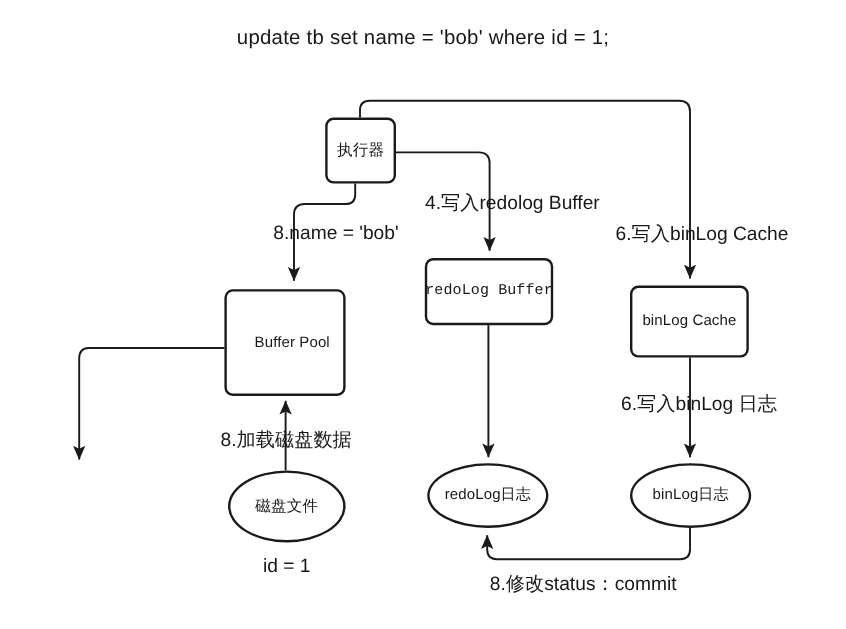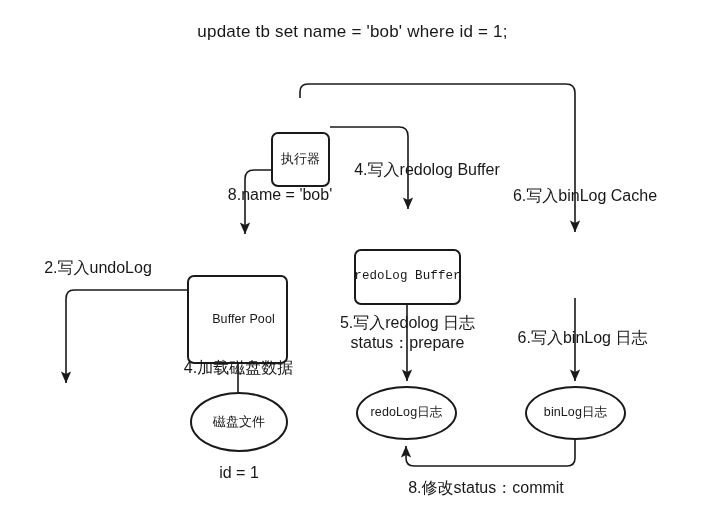--- a/index.html
+++ b/index.html
@@ -31,21 +31,20 @@
     background: #ffffff;
     display: flex;
     align-items: center;
     justify-content: center;
     text-align: center;
     color: #181818;
     z-index: 3;
   }
   .node-rect {
     border-radius: 7px;
-    margin-top: 34px;
   }
   .node-ellipse {
     border-radius: 50% / 50%;
   }
   .node-label {
     font-size: 12.5px;
     line-height: 1.25;
     letter-spacing: 0.1px;
     white-space: nowrap;
   }
@@ -114,44 +113,44 @@
   </div>
 
   <div class="node node-rect" style="left:187px; top:241px; width:101px; height:89px;padding-left:12px;">
     <span class="node-label">Buffer Pool</span>
   </div>
 
   <div class="node node-rect" style="left:354px; top:215px; width:107px; height:56px;font-family:Liberation Mono, monospace;">
     <span class="node-label">redoLog Buffer</span>
   </div>
 
+  <div class="node node-rect" style="left:525px; top:238px; width:99px; height:60px;">
+    <span class="node-label">binLog Cache</span>
+  </div>
 
 
   <div class="node node-ellipse" style="left:190px; top:392px; width:98px; height:60px;">
     <span class="node-label cn">磁盘文件</span>
   </div>
 
   <div class="node node-ellipse" style="left:356px; top:386px; width:101px; height:54px;">
     <span class="node-label">redoLog日志</span>
   </div>
 
   <div class="node node-ellipse" style="left:525px; top:386px; width:101px; height:54px;">
     <span class="node-label">binLog日志</span>
   </div>
 
-  <div class="caption center" style="left:166px; top:358px; width:145px;">4.加载磁盘数据</div>
+  <div class="caption center" style="left:166px; top:358px; width:145px;">8.加载磁盘数据</div>
 
-  <div class="caption center" style="left:22px; top:258px; width:152px;">2.写入undoLog</div>
 
   <div class="caption center" style="left:220px; top:185px; width:120px;">8.name = 'bob'</div>
 
   <div class="caption center" style="left:347px; top:160px; width:160px;">4.写入redolog Buffer</div>
 
-  <div class="caption center" style="left:330px; top:313px; width:155px;">5.写入redolog 日志
-status：prepare</div>
 
   <div class="caption center" style="left:505px; top:186px; width:160px;">6.写入binLog Cache</div>
 
   <div class="caption center" style="left:510px; top:328px; width:145px;">6.写入binLog 日志</div>
 
   <div class="caption center" style="left:396px; top:478px; width:180px;">8.修改status：commit</div>
 
   <div class="caption center" style="left:199px; top:463px; width:80px;">id = 1</div>
 
 </div>

